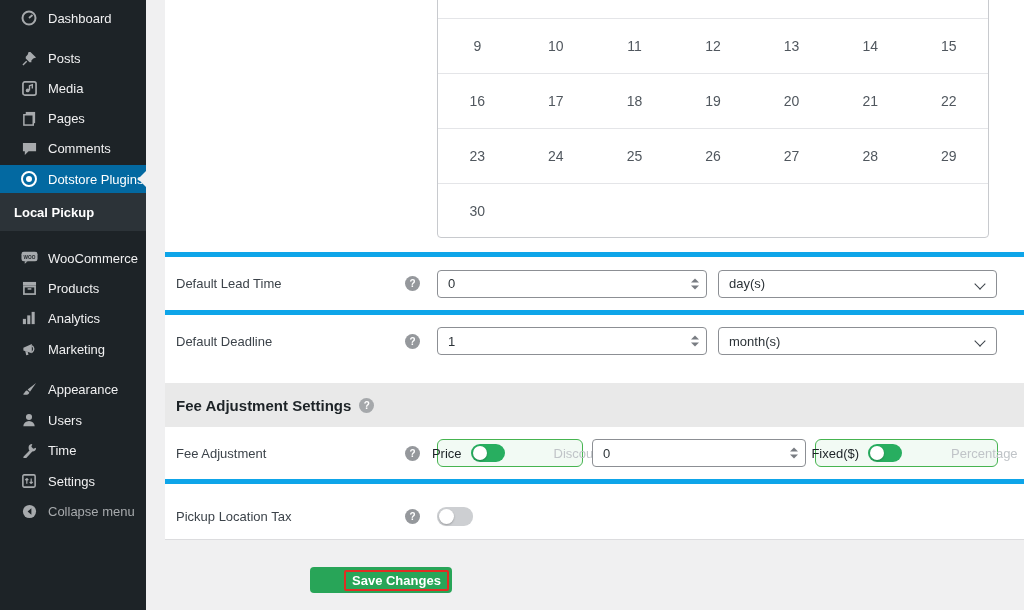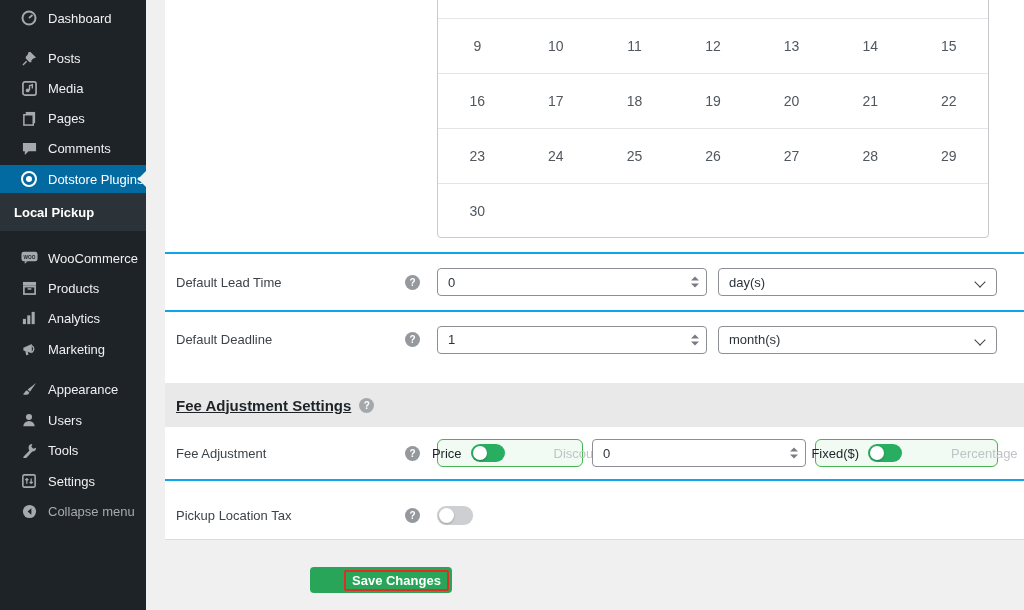--- a/index.html
+++ b/index.html
@@ -47,21 +47,21 @@
     background:#fff; border:1px solid #c8cace; border-radius:4px; overflow:hidden;
   }
   .cal-row { display:flex; height:55px; border-top:1px solid #e4e5e8; }
   .cal-row.partial { height:25px; border-top:none; }
   .cal-cell {
     flex:1; display:flex; align-items:center; justify-content:center;
     font-size:14px; color:#50575e; cursor:pointer;
   }
 
   
-  .srow { position:absolute; left:0; width:859px; border-top:2px solid #0ea5e9; display:flex; align-items:center; }
+  .srow { position:absolute; left:0; width:859px; border-top:5px solid #0ea5e9; display:flex; align-items:center; }
   .srow-label { position:absolute; left:11px; font-size:13px; color:#3c434a; }
   .help-tip {
     position:absolute; left:240px; width:15px; height:15px; border-radius:50%;
     background:#95989c; color:#fff; font-size:10px; font-weight:bold;
     display:flex; align-items:center; justify-content:center; cursor:pointer;
   }
   .help-inline {
     display:inline-flex; width:15px; height:15px; border-radius:50%;
     background:#a5a8ab; color:#fff; font-size:10px; font-weight:bold;
     align-items:center; justify-content:center; margin-left:8px; cursor:pointer;
@@ -89,21 +89,21 @@
     position:absolute; right:12px; top:9px; width:8px; height:8px;
     border-right:1.5px solid #3c434a; border-bottom:1.5px solid #3c434a;
     transform:rotate(45deg);
   }
 
   
   .section-header {
     position:absolute; left:0; top:383px; width:859px; height:44px;
     background:#e9e9e9; display:flex; align-items:center; padding-left:11px;
   }
-  .section-header h2 { font-size:15px; font-weight:bold; color:#1d2327;text-decoration:underline; }
+  .section-header h2 { font-size:15px; font-weight:bold; color:#1d2327; }
 
   
   .toggle-group {
     position:absolute; height:28px; border:1px solid #46b450; border-radius:6px;
     background:#f2faf4; display:flex; align-items:center; justify-content:center; gap:9px;
     font-size:13px;
   }
   .tg-on { color:#1d2327;margin-left:16px; }
   .tg-off { color:#c0c4c8;padding-left:40px; }
   .switch {
@@ -261,21 +261,21 @@
     </span>
     <span>Users</span>
   </div>
 
   <div class="menu-item" style="top:436px">
     <span class="ico">
       <svg width="15" height="15" viewBox="0 0 16 16">
           <path d="M11 1 a4 4 0 1 0 4 4 l-3 1 -2-2 Z M9 7 L2 14 a1.6 1.6 0 0 0 2.3 2.3 L11 9 Z" fill="#a7aaad"></path>
         </svg>
     </span>
-    <span>Tools</span>
+    <span>Time</span>
   </div>
 
   <div class="menu-item" style="top:467px">
     <span class="ico">
       <svg width="14" height="14" viewBox="0 0 16 16">
           <rect x="1" y="1" width="14" height="14" rx="1.5" fill="none" stroke="#a7aaad" stroke-width="1.8"></rect>
           <path d="M5.5 11 V5 M5.5 5 L3.8 7 M5.5 5 L7.2 7" stroke="#a7aaad" stroke-width="1.4" fill="none"></path>
           <path d="M10.5 5 V11 M10.5 11 L8.8 9 M10.5 11 L12.2 9" stroke="#a7aaad" stroke-width="1.4" fill="none"></path>
         </svg>
     </span>

